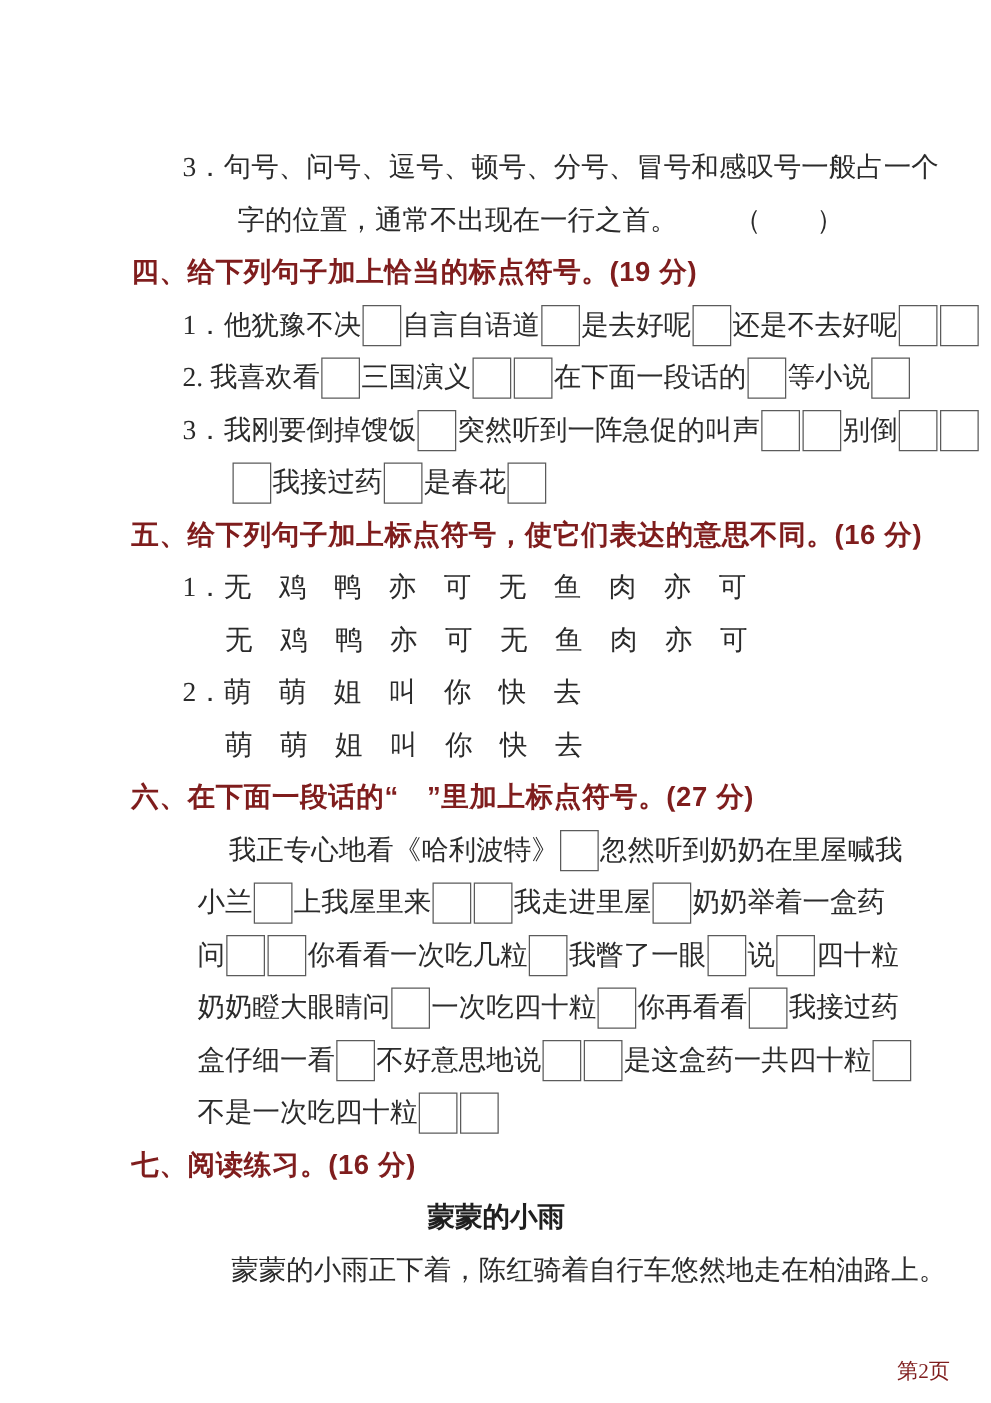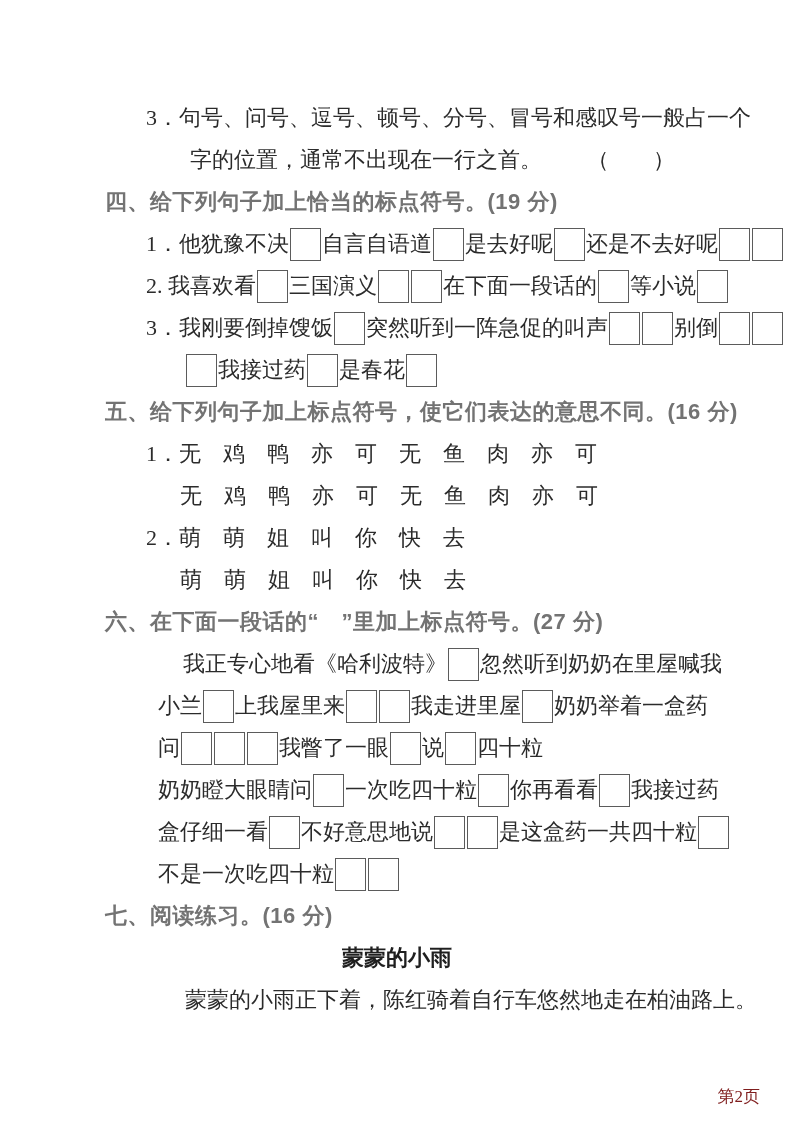--- a/index.html
+++ b/index.html
@@ -7,40 +7,40 @@
   .page {
     position:relative;
     width:793px; height:1122px;
     background:#ffffff;
     overflow:hidden;
     font-family:"Liberation Serif","DejaVu Serif",serif;
     color:#2b2b2b;
     font-size:22px;
   }
   .content {
-    position:absolute; left:105px; top:97px; width:672px;
+    position:absolute; left:105px; top:113px; width:672px;
   }
   .line {
     display:flex; align-items:center;
     height:42px;
     white-space:pre;
   }
   .seg { white-space:pre; }
   .pbox {
     width:31px; height:33px;
     border:1.5px solid #5b5b5b;
     background:#ffffff;
     margin:0 1px;
     flex:none;
     display:inline-block;
   }
   .sec-head {
     font-family:"Liberation Sans","DejaVu Sans",sans-serif;
     font-weight:700;
-    color:#737373;
+    color:#7f1d1d;
     letter-spacing:0.5px;
     text-align:center;
   }
   .ind-item  { padding-left:41px; }
   .ind-cont4 { padding-left:80px; }
   .ind-cont5 { padding-left:75px; }
   .ind-first6{ padding-left:78px; }
   .ind-cont6 { padding-left:53px; }
   .q3-l1 { padding-left:41px; }
   .q3-l2 { padding-left:85px; width:570px; justify-content:space-between; }
@@ -93,21 +93,21 @@
         <div class="line ind-item"><span class="seg">2．萌　萌　姐　叫　你　快　去</span></div>
         <div class="line ind-cont5"><span class="seg">萌　萌　姐　叫　你　快　去</span></div>
       </div>
 
     <div class="line sec-head">
       <span>六、在下面一段话的“　”里加上标点符号。(27 分)</span>
     </div>
     <div>
         <div class="line ind-first6"><span class="seg">我正专心地看《哈利波特》</span><span class="pbox"></span><span class="seg">忽然听到奶奶在里屋喊我</span></div>
         <div class="line ind-cont6"><span class="seg">小兰</span><span class="pbox"></span><span class="seg">上我屋里来</span><span class="pbox"></span><span class="pbox"></span><span class="seg">我走进里屋</span><span class="pbox"></span><span class="seg">奶奶举着一盒药</span></div>
-        <div class="line ind-cont6"><span class="seg">问</span><span class="pbox"></span><span class="pbox"></span><span class="pbox"></span><span class="seg">我瞥了一眼</span><span class="pbox"></span><span class="seg">说</span><span class="pbox"></span><span class="seg">四十粒</span></div>
+        <div class="line ind-cont6"><span class="seg">问</span><span class="pbox"></span><span class="pbox"></span><span class="seg">你看看一次吃几粒</span><span class="pbox"></span><span class="seg">我瞥了一眼</span><span class="pbox"></span><span class="seg">说</span><span class="pbox"></span><span class="seg">四十粒</span></div>
         <div class="line ind-cont6"><span class="seg">奶奶瞪大眼睛问</span><span class="pbox"></span><span class="seg">一次吃四十粒</span><span class="pbox"></span><span class="seg">你再看看</span><span class="pbox"></span><span class="seg">我接过药</span></div>
         <div class="line ind-cont6"><span class="seg">盒仔细一看</span><span class="pbox"></span><span class="seg">不好意思地说</span><span class="pbox"></span><span class="pbox"></span><span class="seg">是这盒药一共四十粒</span><span class="pbox"></span></div>
         <div class="line ind-cont6"><span class="seg">不是一次吃四十粒</span><span class="pbox"></span><span class="pbox"></span></div>
       </div>
 
     <div class="line sec-head">
       <span>七、阅读练习。(16 分)</span>
     </div>
     <div class="reading-title-line">
       <span>蒙蒙的小雨</span>

